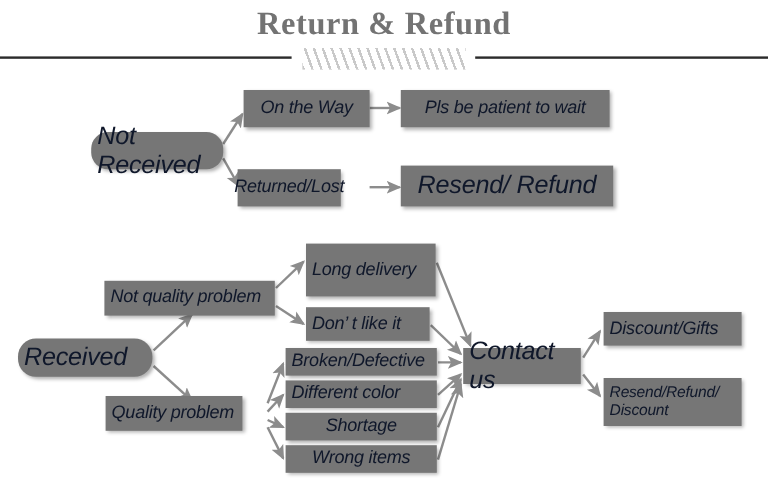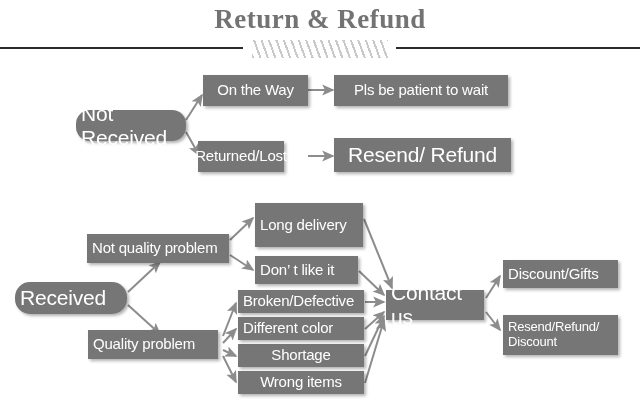--- a/index.html
+++ b/index.html
@@ -53,32 +53,33 @@
     background: repeating-linear-gradient(
         70deg,
         #c9c9c9 0px, #c9c9c9 2px,
         #ffffff 2px, #ffffff 7px);
   }
 
   
   .box {
     position: absolute;
     background: #767676;
-    color: #ffffff;
+    color: #0f172a;
     box-sizing: border-box;
     display: flex;
     align-items: center;
     justify-content: center;
     text-align: center;
     line-height: 1.12;
     font-size: 15px;
     padding: 0 5px;
     box-shadow: 2px 2px 3px rgba(0,0,0,0.30);
     white-space: pre-line;
     letter-spacing: -0.2px;
+    font-style: italic;
   }
   .box.big   { font-size: 21px; }
   .box.left  { justify-content: flex-start; text-align: left; }
   .box.small { font-size: 13px; }
 
   
   svg#wires {
     position: absolute;
     left: 0;
     top: 0;
@@ -143,21 +144,21 @@
   <div class="box" style="left:334px; top:75px;  width:174px; height:31px;">Pls be patient to wait</div>
 
   <div class="box" style="left:198px; top:141px; width:86px; height:31px;">Returned/Lost</div>
 
   <div class="box big" style="left:334px; top:138px; width:177px; height:34px;">Resend/ Refund</div>
 
   <div class="box big left" style="left:15px;  top:282px; width:112px; height:32px;border-radius:15px;">Received</div>
 
   <div class="box left" style="left:87px;  top:234px; width:142px; height:29px;">Not quality problem</div>
 
-  <div class="box left" style="left:88px;  top:330px; width:130px; height:29px;">Quality problem</div>
+  <div class="box left" style="left:88px;  top:330px; width:114px; height:29px;">Quality problem</div>
 
   <div class="box left" style="left:255px; top:203px; width:108px; height:44px;">Long delivery</div>
 
   <div class="box left" style="left:255px; top:256px; width:103px; height:28px;">Don’  t like it</div>
 
   <div class="box left" style="left:238px; top:290px; width:126px; height:23px;">Broken/Defective</div>
 
   <div class="box" style="left:238px; top:344px; width:126px; height:23px;">Shortage</div>
 
   <div class="box left" style="left:238px; top:317px; width:126px; height:23px;">Different color</div>

